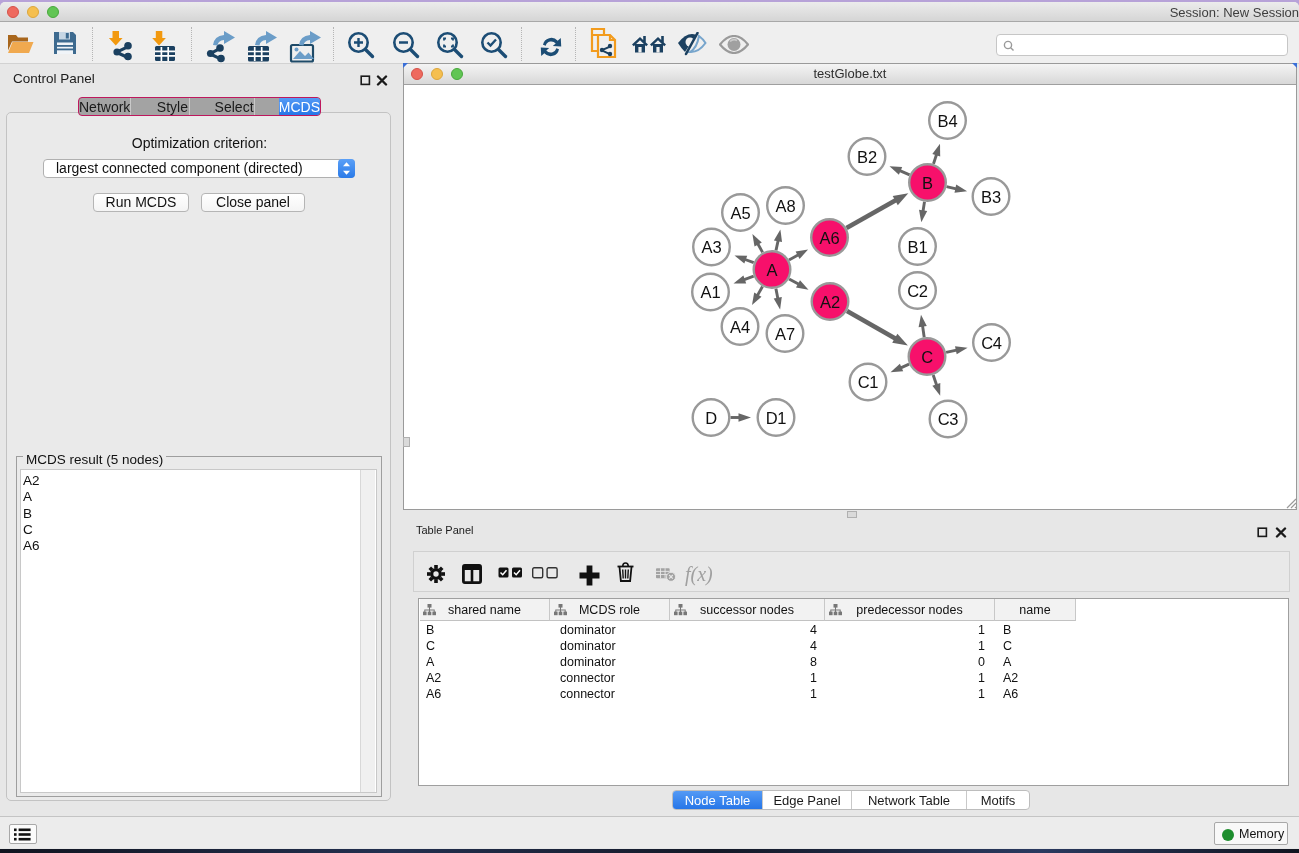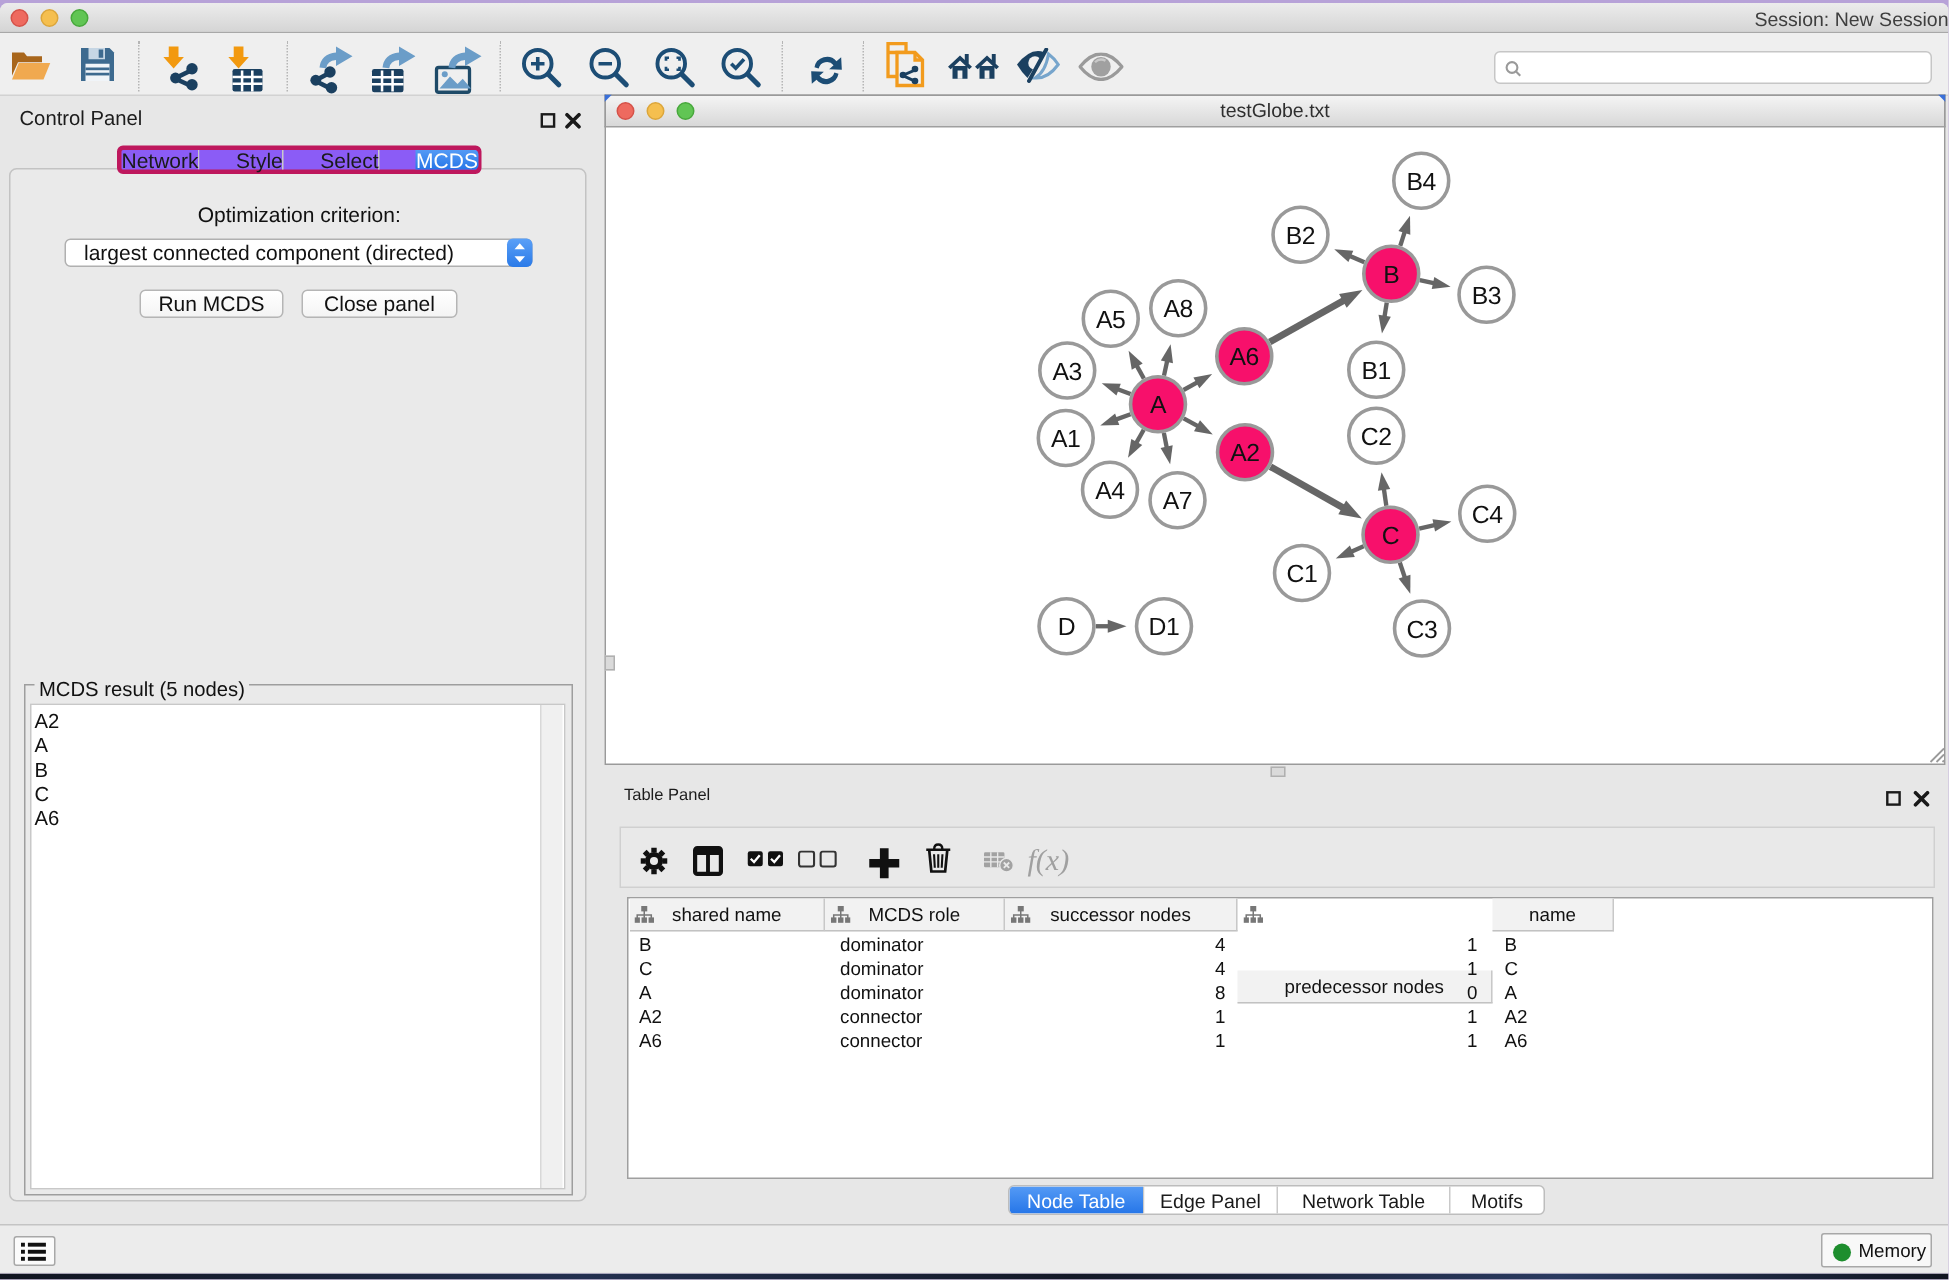--- a/index.html
+++ b/index.html
@@ -10,21 +10,21 @@
 #appwin { left:0; top:2px; width:1299px; height:847px; background:#e7e7e7; border-radius:5px 5px 0 0; overflow:hidden; }
 #darkstrip { left:0; top:849px; width:1299px; height:4px; background:linear-gradient(90deg,#10141f,#233050 30%,#141927 55%,#2a3a60 80%,#10141f); }
 #titlebar { left:0; top:0; width:1299px; height:20px; background:linear-gradient(#ececec,#d5d5d5); border-bottom:1px solid #a8a8a8; border-radius:5px 5px 0 0; }
 .tl { width:12px; height:12px; border-radius:50%; top:4px; }
 #titletext { width:100%; top:3px; text-align:right; font-size:13px; color:#3e3e3e; }
 #toolbar { left:0; top:20px; width:1299px; height:42px; background:#efefef; border-bottom:1px solid #d2d2d2; }
 .tsep { top:25px; width:1px; height:34px; border-left:1px dotted #b5b5b5; }
 #searchbox { left:996px; top:32px; width:292px; height:22px; background:#fff; border:1px solid #c6c6c6; border-radius:4px; }
 #cp-title { left:13px; top:69px; font-size:13.5px; color:#1c1c1c; }
 .panicon { top:73px; }
-#cp-tabs { left:78px; top:95px; width:243px; height:19px; background:#8b5cf6; border:3px solid #be185d; border-radius:4px; display:flex; font-size:14px; color:#1a1a1a;gap:24px; }
+#cp-tabs { left:78px; top:95px; width:243px; height:19px; background:#a3a3a3; border:1px solid #be185d; border-radius:4px; display:flex; font-size:14px; color:#1a1a1a;gap:24px; }
 #cp-tabs .seg { border-right:1px solid #c9c9c9; display:flex; align-items:center; justify-content:center; height:100%; }
 #cp-box { left:6px; top:110px; width:385px; height:689px; background:#eaeaea; border:1px solid #c3c3c3; border-radius:5px; }
 #opt-label { left:0px; top:133px; width:399px; text-align:center; font-size:14px; color:#111; }
 #dropdown { left:43px; top:157px; width:312px; height:19px; background:#fff; border:1px solid #b0b0b0; border-radius:4px; font-size:14px; color:#111; line-height:17px; padding-left:12px; }
 #dd-step { left:338px; top:157px; width:17px; height:19px; border-radius:4px; background:linear-gradient(#5ba0f7,#2a7ae8); }
 .btn { background:linear-gradient(#ffffff,#f4f4f4); border:1px solid #b5b5b5; border-radius:4px; font-size:14px; color:#111; text-align:center; line-height:17px; height:19px; }
 #btn-run { left:93px; top:191px; width:96px; }
 #btn-close { left:201px; top:191px; width:104px; }
 #mcds-group { left:16px; top:454px; width:366px; height:341px; border:1px solid #9e9e9e; background:#eaeaea; }
 #mcds-label { left:23px; top:450px; background:#eaeaea; padding:0 3px; font-size:13.5px; color:#111; }
@@ -391,21 +391,21 @@
           <path d="M0 3.5 h15 M0 7 h15 M5 0 v11 M10 0 v11"></path>
         </g>
  <circle cx="16.5" cy="9.5" r="5" fill="#a2a2a2" stroke="#e9e9e9" stroke-width="1"></circle>
  <path d="M14.5 7.5 l4 4 M18.5 7.5 l-4 4" stroke="#e9e9e9" stroke-width="1.3"></path>
 </svg>
 <div class="abs" style="left:685px;top:561px;font-family:'Liberation Serif',serif;font-style:italic;font-size:20px;color:#a0a0a0;">f(x)</div>
 <div class="abs" id="tp-table">
  <div class="abs th-cell" style="left:1px;width:130px;">shared name</div>
  <div class="abs th-cell" style="left:131px;width:120px;">MCDS role</div>
  <div class="abs th-cell" style="left:251px;width:155px;">successor nodes</div>
- <div class="abs th-cell" style="left:406px;width:170px;margin-top:48px;">predecessor nodes</div>
+ <div class="abs th-cell" style="left:406px;width:170px;">predecessor nodes</div>
  <div class="abs th-cell" style="left:576px;width:81px;">name</div>
  <svg class="abs" style="left:4px;top:5px;" width="13" height="12" viewBox="0 0 13 12">
           <g fill="#777">
             <rect x="4.5" y="0" width="4" height="3.6"></rect>
             <rect x="0" y="7.6" width="3.6" height="3.6"></rect>
             <rect x="4.7" y="7.6" width="3.6" height="3.6"></rect>
             <rect x="9.4" y="7.6" width="3.6" height="3.6"></rect>
             <path d="M6 3 h1 v3 h-1 z M1.3 5.5 h10.4 v1 h-10.4 z M1.3 5.5 h1 v2.5 h-1 z M6 5.5 h1 v2.5 h-1 z M10.7 5.5 h1 v2.5 h-1 z"></path>
           </g>
         </svg>

